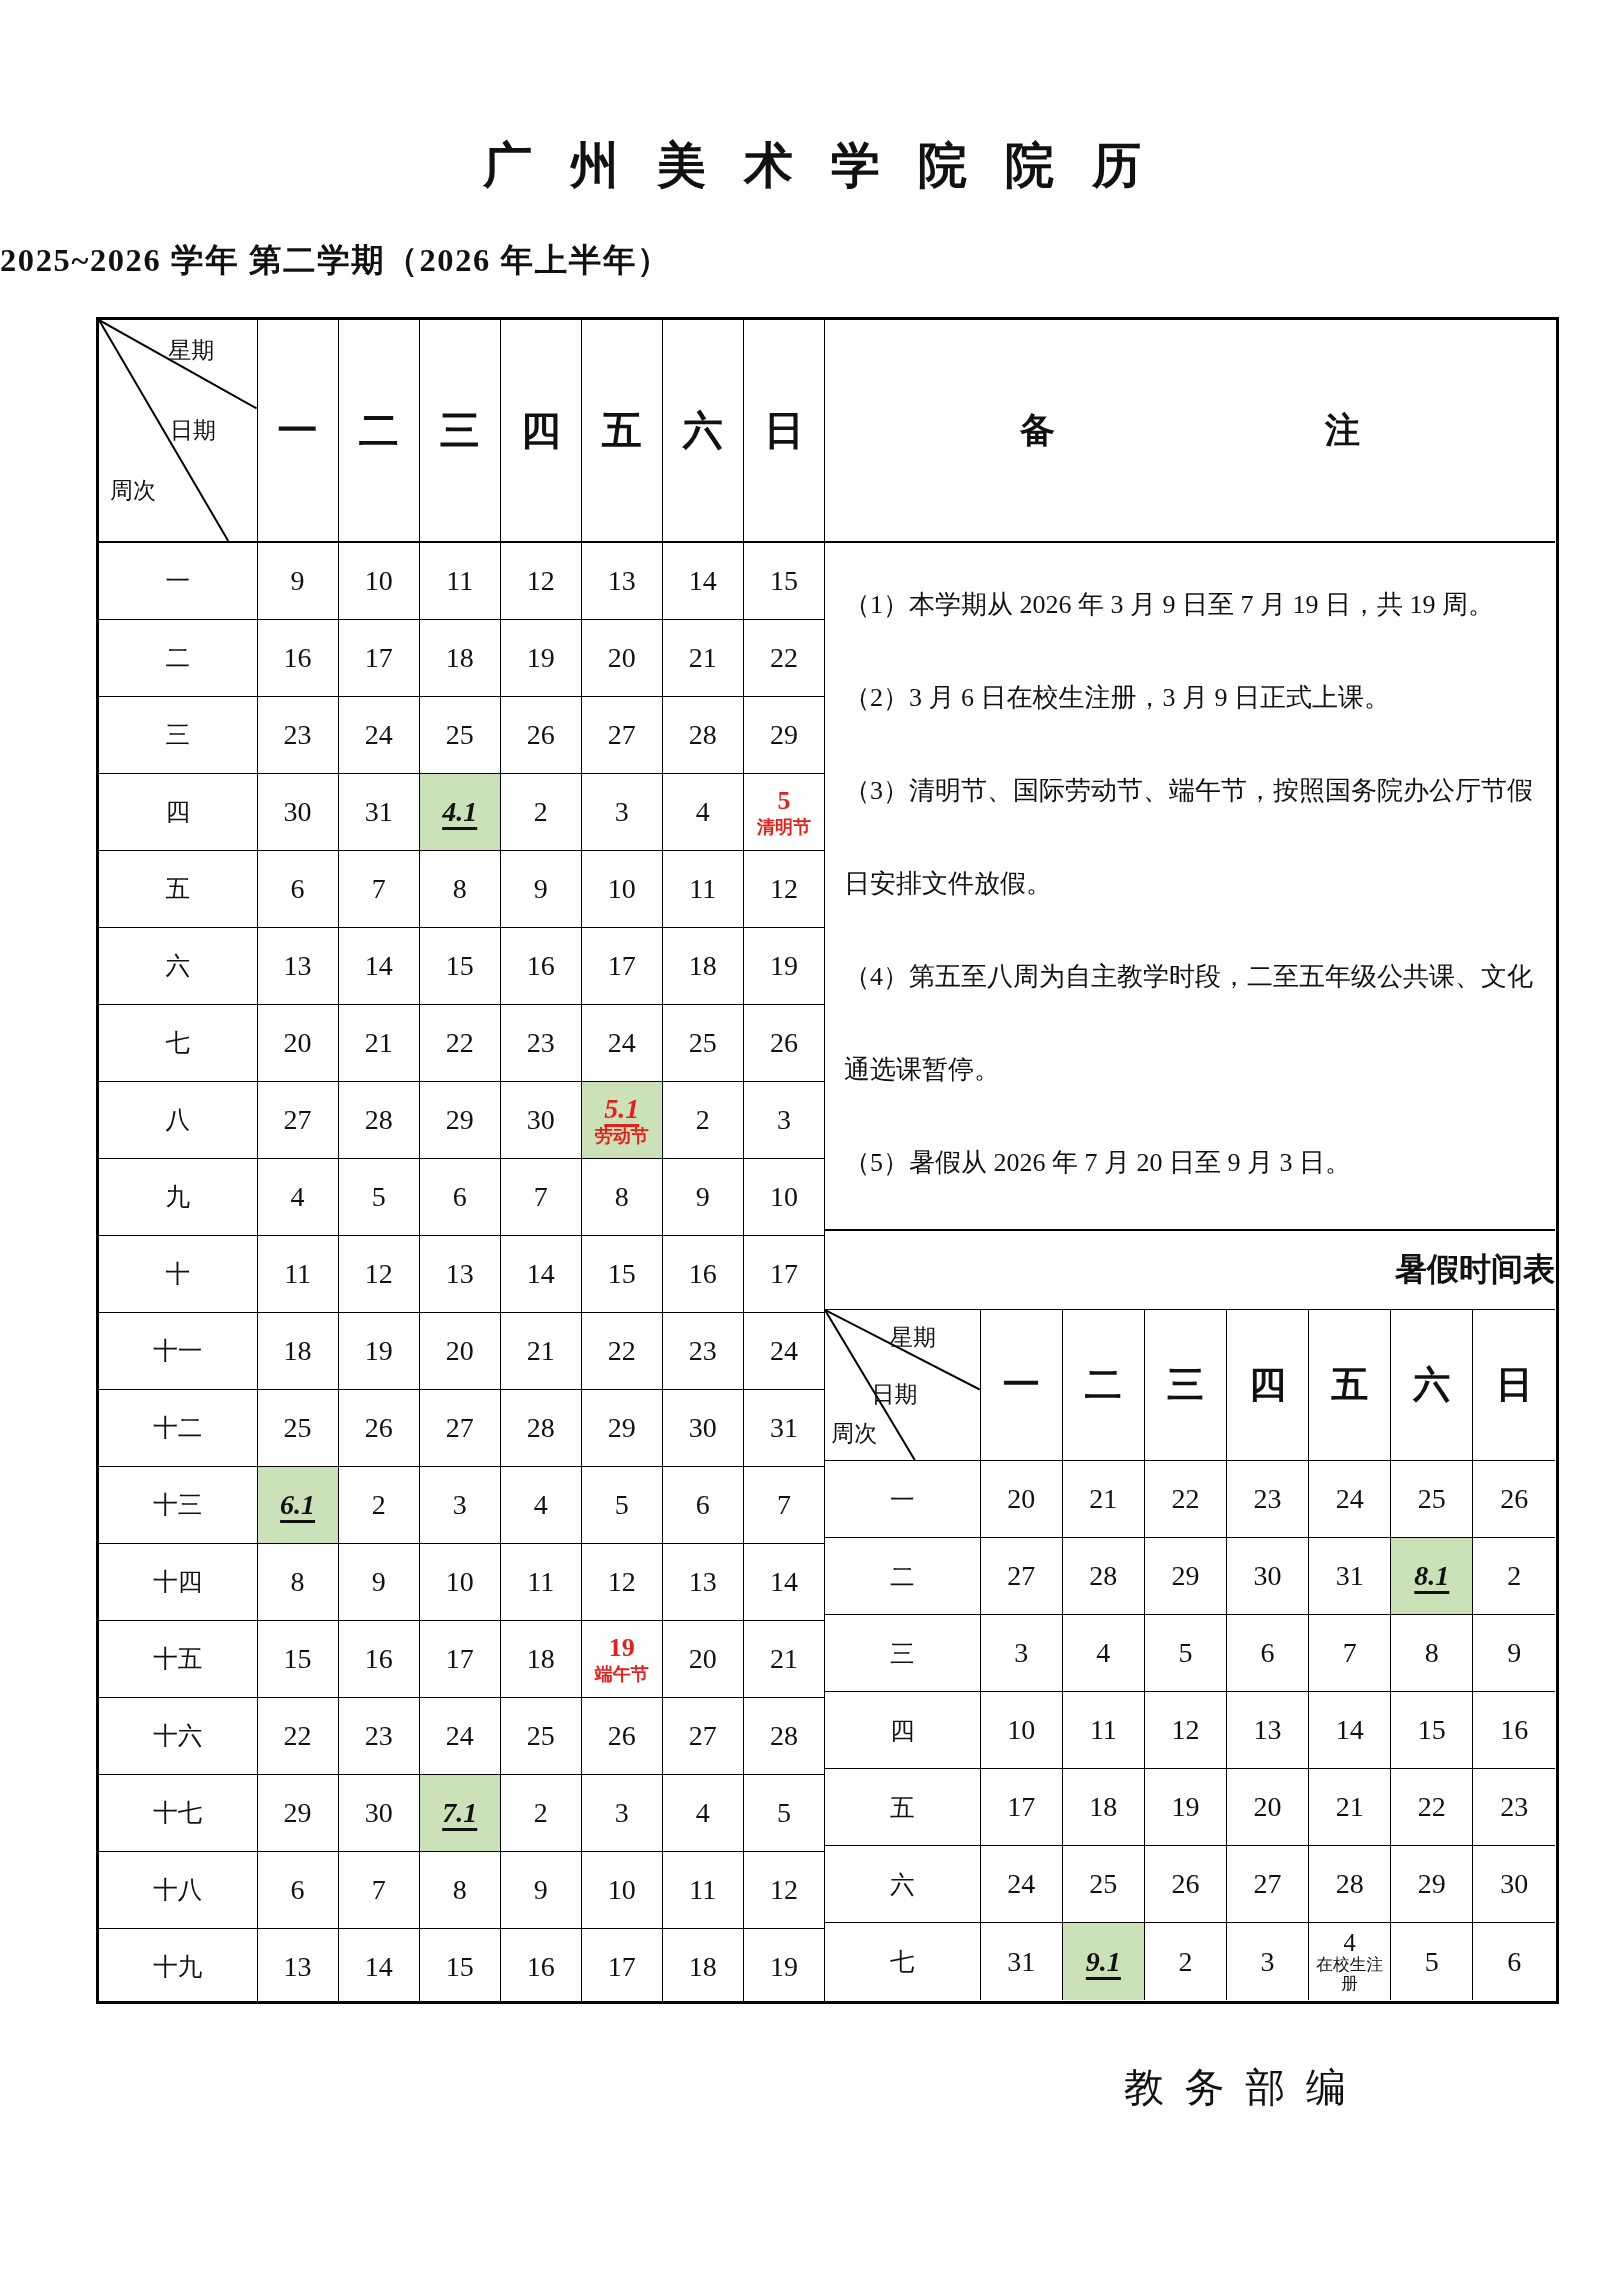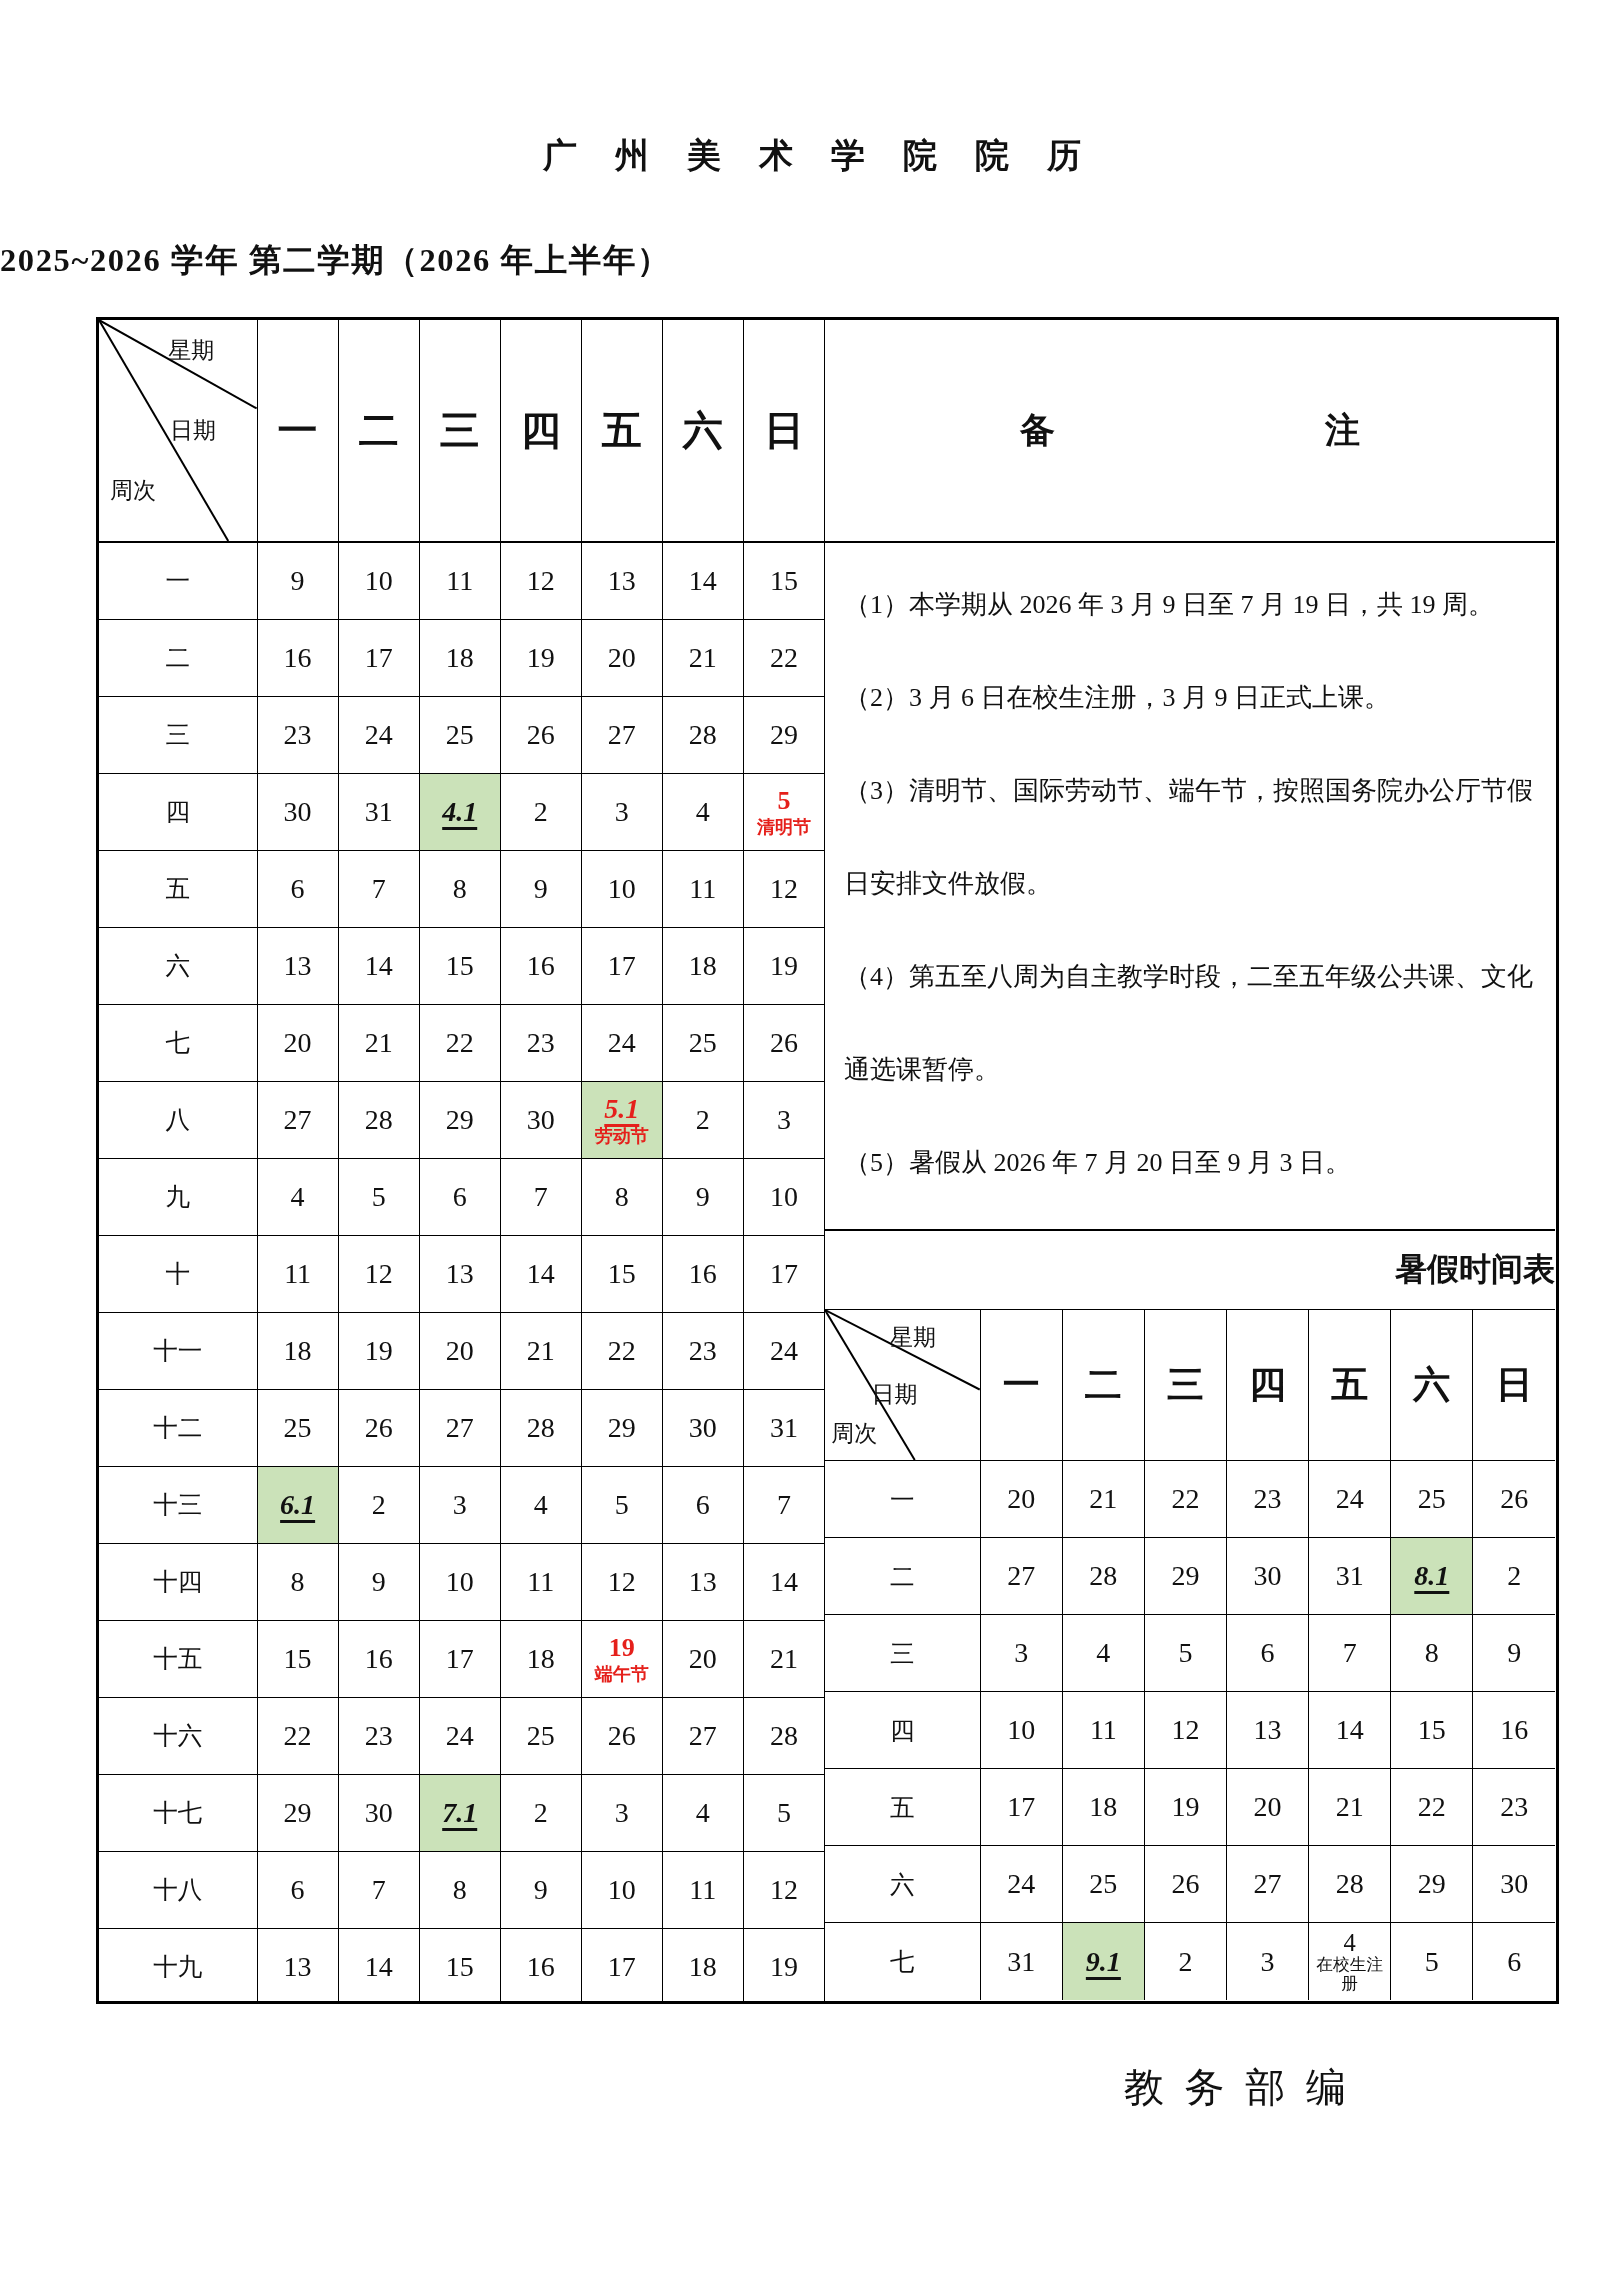--- a/index.html
+++ b/index.html
@@ -1,21 +1,21 @@
 <!DOCTYPE html>
 <html style="--hl: #cbe2b9; --red: #e5201b;font-size:12.7px"><head>
 <meta charset="utf-8">
 <style>
   html,body { margin:0; padding:0; background:#ffffff; }
   body { width:1624px; height:2295px; font-family:"Liberation Serif","DejaVu Serif",serif; color:#111; }
   .page { position:relative; width:1624px; height:2295px; overflow:hidden; background:#fff; }
 
   .title {
     position:absolute; top:133px; left:0; width:100%;
-    text-align:center; font-size:34px; font-weight:bold; letter-spacing:38px;
+    text-align:center; font-size:49px; font-weight:bold; letter-spacing:38px;
     text-indent:38px; white-space:nowrap;
   }
   .subtitle {
     position:absolute; top:239px; left:0; width:100%;
     text-align:left; font-size:32.5px; font-weight:bold; letter-spacing:1.6px;
   }
 
   .cal {
     position:absolute; left:96px; top:317px; width:1463px; height:1687px;
     border:3.2px solid #000; box-sizing:border-box; overflow:hidden;

